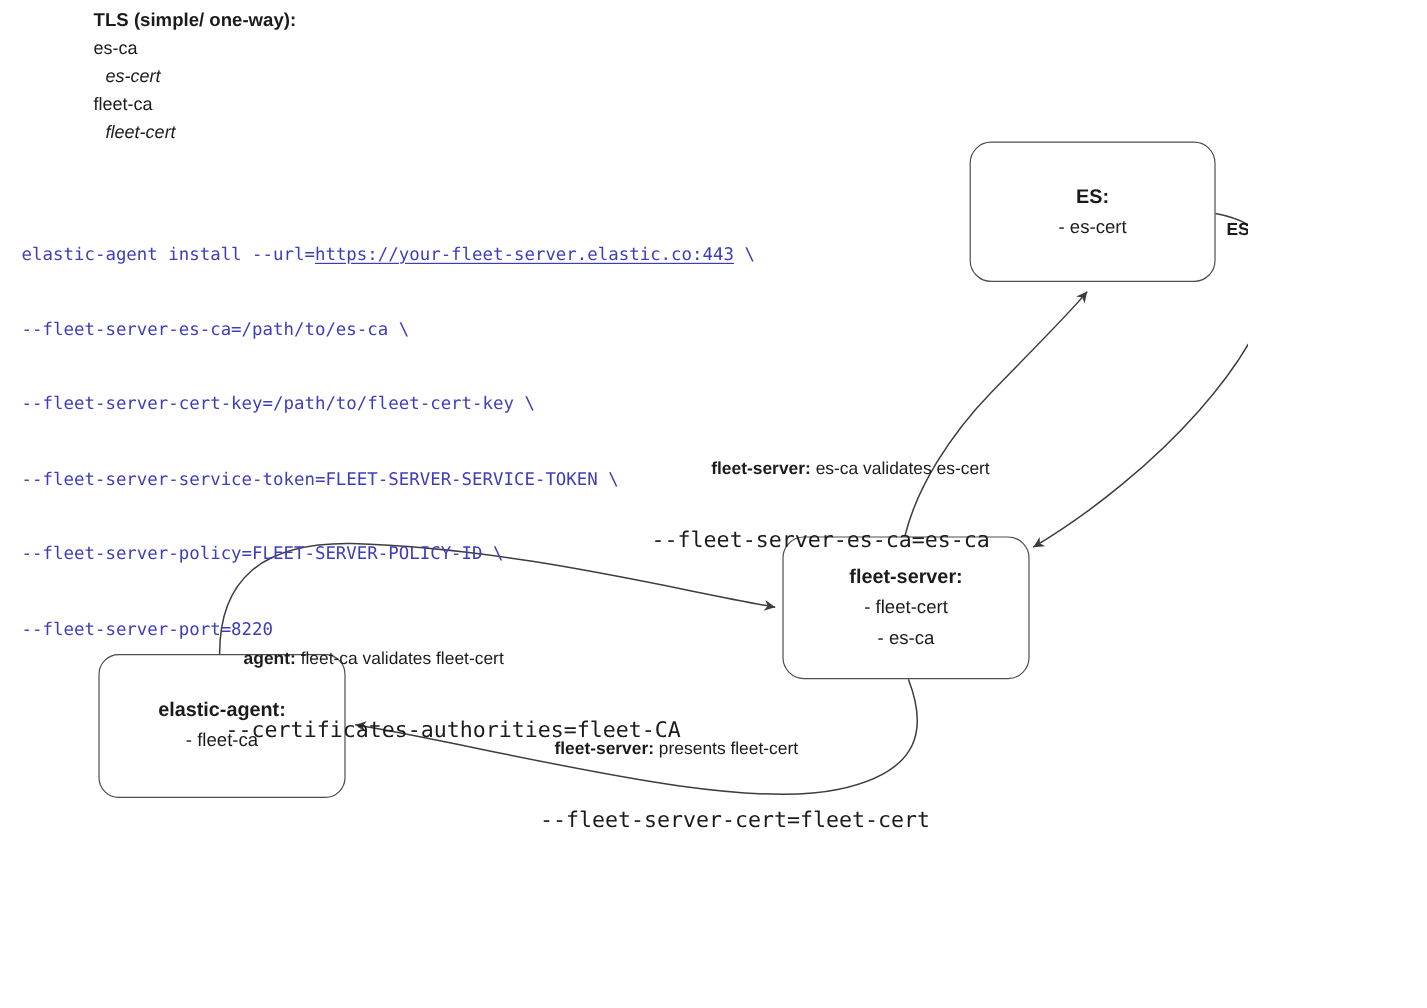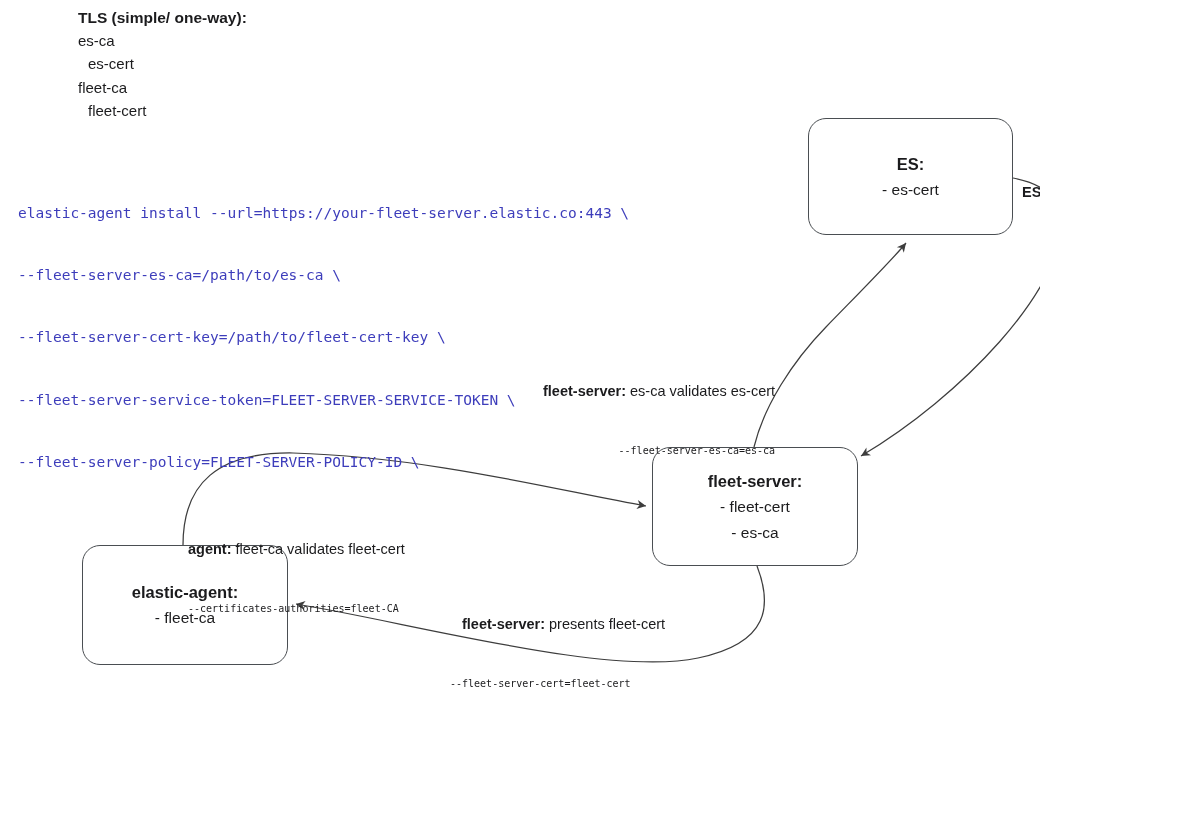--- a/index.html
+++ b/index.html
@@ -8,53 +8,53 @@
     font-family:"Liberation Sans", sans-serif;color:var(--text,#1b1b1d);
   }
   
   svg.edges{position:absolute;left:0;top:0;width:1189px;height:840px;pointer-events:none;}
   svg.edges path.edge{fill:none;stroke:var(--arrow,#3d3d3d);stroke-width:1.25px;}
   svg.edges .arrowhead{fill:var(--arrow,#3d3d3d);stroke:none;}
 
   
   .tls-block{position:absolute;left:78px;top:6px;font-size:15px;line-height:23.2px;}
   .tls-heading{font-weight:bold;font-size:15.5px;}
-  .tls-item.indent{padding-left:10px;}
+  .tls-item.indent{padding-left:10px;font-style:italic;}
 
   
   .command{
     position:absolute;left:18px;top:161px;
     font-family:"DejaVu Sans Mono", monospace;
     font-size:14.5px;line-height:20.8px;color:var(--command-text,#3d3dbb);
     white-space:pre;
   }
-  .command .link{text-underline-offset:2px;cursor:pointer;}
+  .command .link{text-decoration:underline;text-underline-offset:2px;cursor:pointer;}
 
   
   .node{
     position:absolute;box-sizing:border-box;background:#fff;
     border:1.4px solid var(--box-border,#4a4e52);border-radius:18px;
     display:flex;flex-direction:column;align-items:center;justify-content:center;
     text-align:center;line-height:26px;font-size:15.5px;
   }
   .node .node-title{font-weight:bold;font-size:16.5px;}
   .node-es{left:808px;top:118px;width:205px;height:117px;}
   .node-fleet{left:652px;top:447px;width:206px;height:119px;}
-  .node-agent{left:82px;top:545px;width:206px;height:120px;}
+  .node-agent{left:82px;top:545px;width:206px;height:120px;border-radius:17px;}
 
   
   .edge-label{position:absolute;font-size:14.5px;line-height:19px;white-space:pre;}
   .edge-label .b{font-weight:bold;}
   .edge-label .code{
-    font-family:"DejaVu Sans Mono", monospace;font-size:10px;margin-top:2px;color:var(--text,#1b1b1d);
+    font-family:"DejaVu Sans Mono", monospace;font-size:18px;margin-top:2px;color:var(--text,#1b1b1d);
   }
   .lbl-es-presents{left:1022px;top:145px;}
   .lbl-fleet-validates{left:543px;top:344px;text-align:right;}
   .lbl-agent-validates{left:188px;top:502px;}
-  .lbl-agent-validates .l1{}
+  .lbl-agent-validates .l1{margin-left:15px;}
   .lbl-fleet-presents{left:450px;top:577px;}
   .lbl-fleet-presents .l1{margin-left:12px;}
 </style>
 </head>
 <body>
 
 <div class="canvas">
 
   <svg class="edges">
     <defs>
@@ -75,20 +75,21 @@
     <div class="tls-item">fleet-ca</div>
     <div class="tls-item indent">fleet-cert</div>
   </div>
 
   <div class="command">
     <div class="code-line"><span>elastic-agent install --url=</span><span class="link">https://your-fleet-server.elastic.co:443</span><span> \</span></div>
     <div class="code-line">--fleet-server-es-ca=/path/to/es-ca \</div>
     <div class="code-line">--fleet-server-cert-key=/path/to/fleet-cert-key \</div>
     <div class="code-line">--fleet-server-service-token=FLEET-SERVER-SERVICE-TOKEN \</div>
     <div class="code-line">--fleet-server-policy=FLEET-SERVER-POLICY-ID \</div>
+    <div class="code-line">--fleet-server-port=8220</div>
   </div>
 
   <div class="node node-es">
     <div class="node-title">ES:</div>
     <div class="node-item">- es-cert</div>
   </div>
 
   <div class="node node-fleet">
     <div class="node-title">fleet-server:</div>
     <div class="node-item">- fleet-cert</div>

